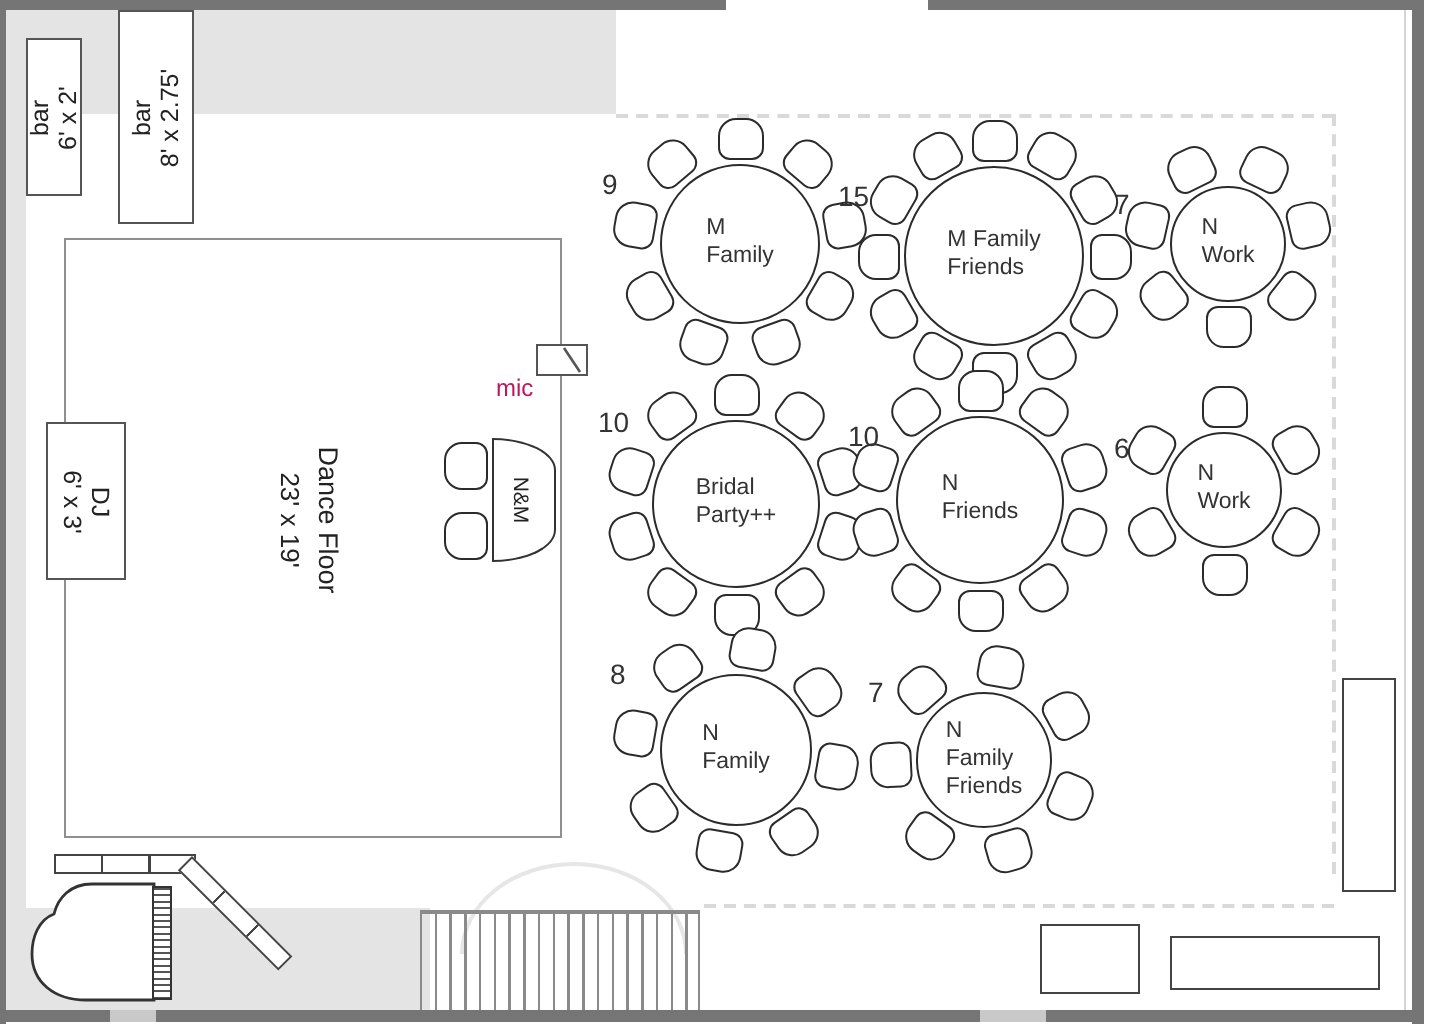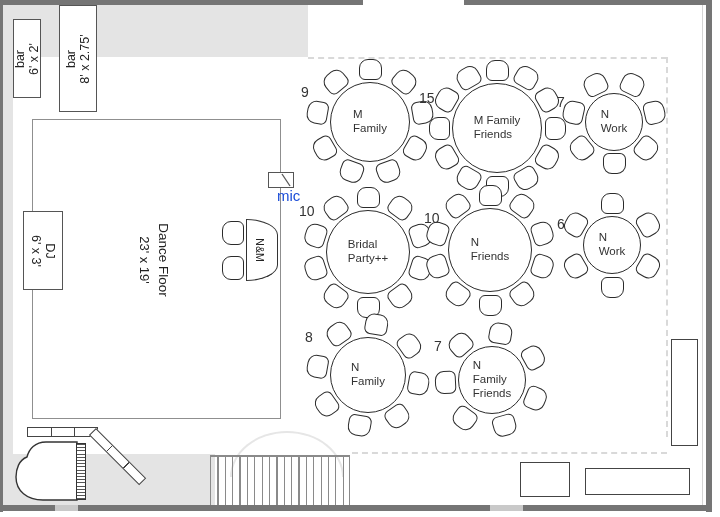--- a/index.html
+++ b/index.html
@@ -42,21 +42,21 @@
   
   .tgroup{position:absolute;inset:0;z-index:3;pointer-events:none;}
   .tcircle{position:absolute;background:#fff;border:1.6px solid #2b2b2b;border-radius:50%;
            box-sizing:border-box;z-index:3;}
   .tlabel{position:absolute;transform:translate(-50%,-50%);font-size:11.5px;color:#333;
           line-height:1.2;white-space:pre-line;text-align:left;z-index:4;}
   .tcount{position:absolute;font-size:14px;color:#333;z-index:4;}
   
   .mic-box{position:absolute;left:268px;top:172px;width:26px;height:16px;background:#fff;
            border:1.3px solid #555;box-sizing:border-box;z-index:4;}
-  .mic-text{position:absolute;left:277px;top:187px;font-size:15px;color:#1d4ed8;z-index:4;}
+  .mic-text{position:absolute;left:248px;top:187px;font-size:12px;color:#be185d;z-index:4;}
   
   .stairs{position:absolute;left:210px;top:455px;width:140px;height:50px;
           background:repeating-linear-gradient(to right,#8a8a8a 0 1.2px,transparent 1.2px 7.37px);
           border-top:2.5px solid #8a8a8a;border-right:1px solid #8a8a8a;box-sizing:border-box;}
   .arch{position:absolute;left:230px;top:431px;width:114px;height:46px;border:2px solid #e6e6e6;
         border-bottom:0;border-radius:57px 57px 0 0 / 46px 46px 0 0;box-sizing:border-box;}
   
   .seg-table{position:absolute;width:71px;height:10px;background:
              repeating-linear-gradient(90deg,transparent 0 22.5px,#444 22.5px 23.7px),#fff;
              border:1.3px solid #444;box-sizing:border-box;z-index:2;}

